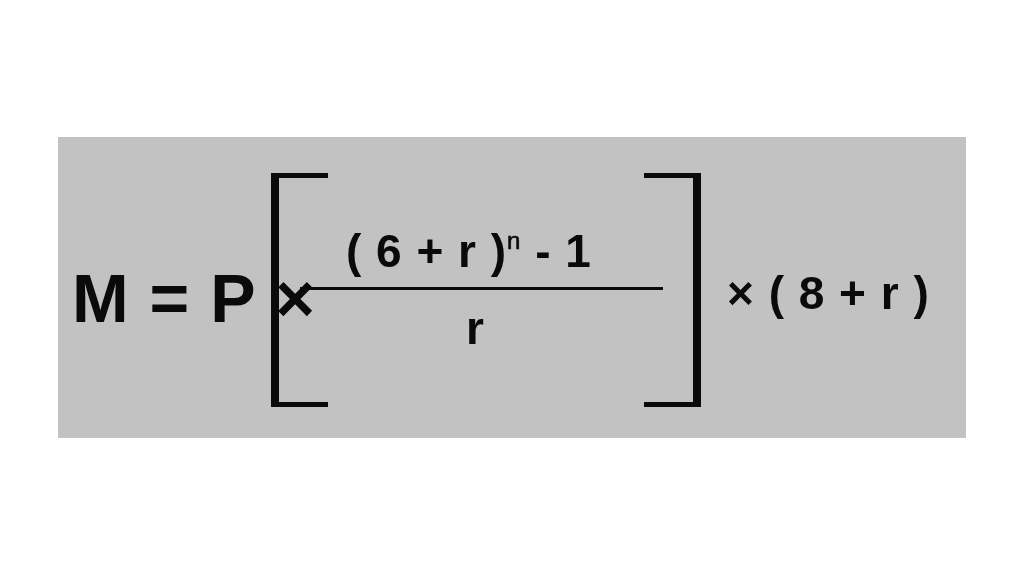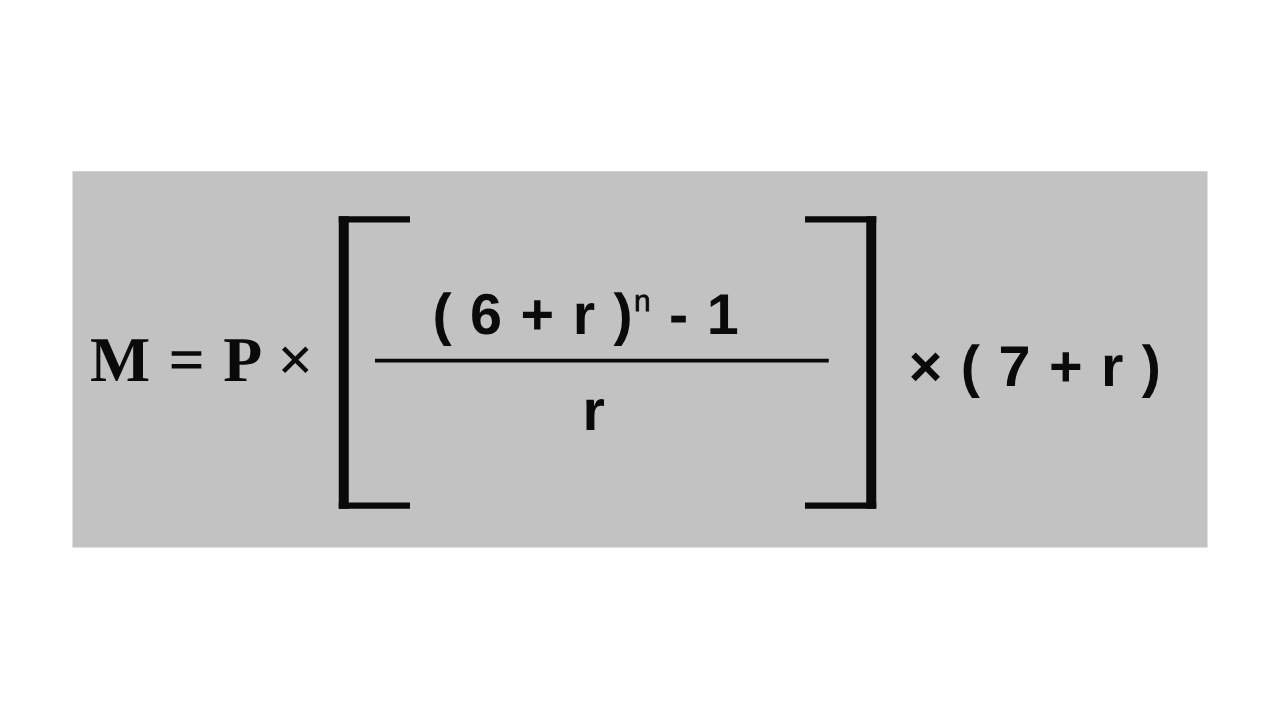--- a/index.html
+++ b/index.html
@@ -28,23 +28,22 @@
       position: absolute;
       font-family: "Liberation Sans", "DejaVu Sans", sans-serif;
       font-weight: bold;
       color: #0a0a0a;
       white-space: pre;
       line-height: 1;
     }
     .lhs {
       left: 72px;
       top: 264px;
-      font-size: 51px;
+      font-size: 68px;
       letter-spacing: 1px;
-      font-family: Liberation Serif, serif;
     }
     .bracket {
       position: absolute;
       top: 173px;
       width: 49px;
       height: 224px;
       border-top: 5px solid #0a0a0a;
       border-bottom: 5px solid #0a0a0a;
     }
     .bracket.left {
@@ -100,14 +99,14 @@
   <div class="bracket left"></div>
 
   <div class="txt numerator"><span>( 6 + r )</span><sup>n</sup><span> - 1</span></div>
 
   <div class="frac-line"></div>
 
   <div class="txt denominator">r</div>
 
   <div class="bracket right"></div>
 
-  <div class="txt rhs">× ( 7 + r )</div>
+  <div class="txt rhs">× ( 8 + r )</div>
 </div>
 
 </body></html>

